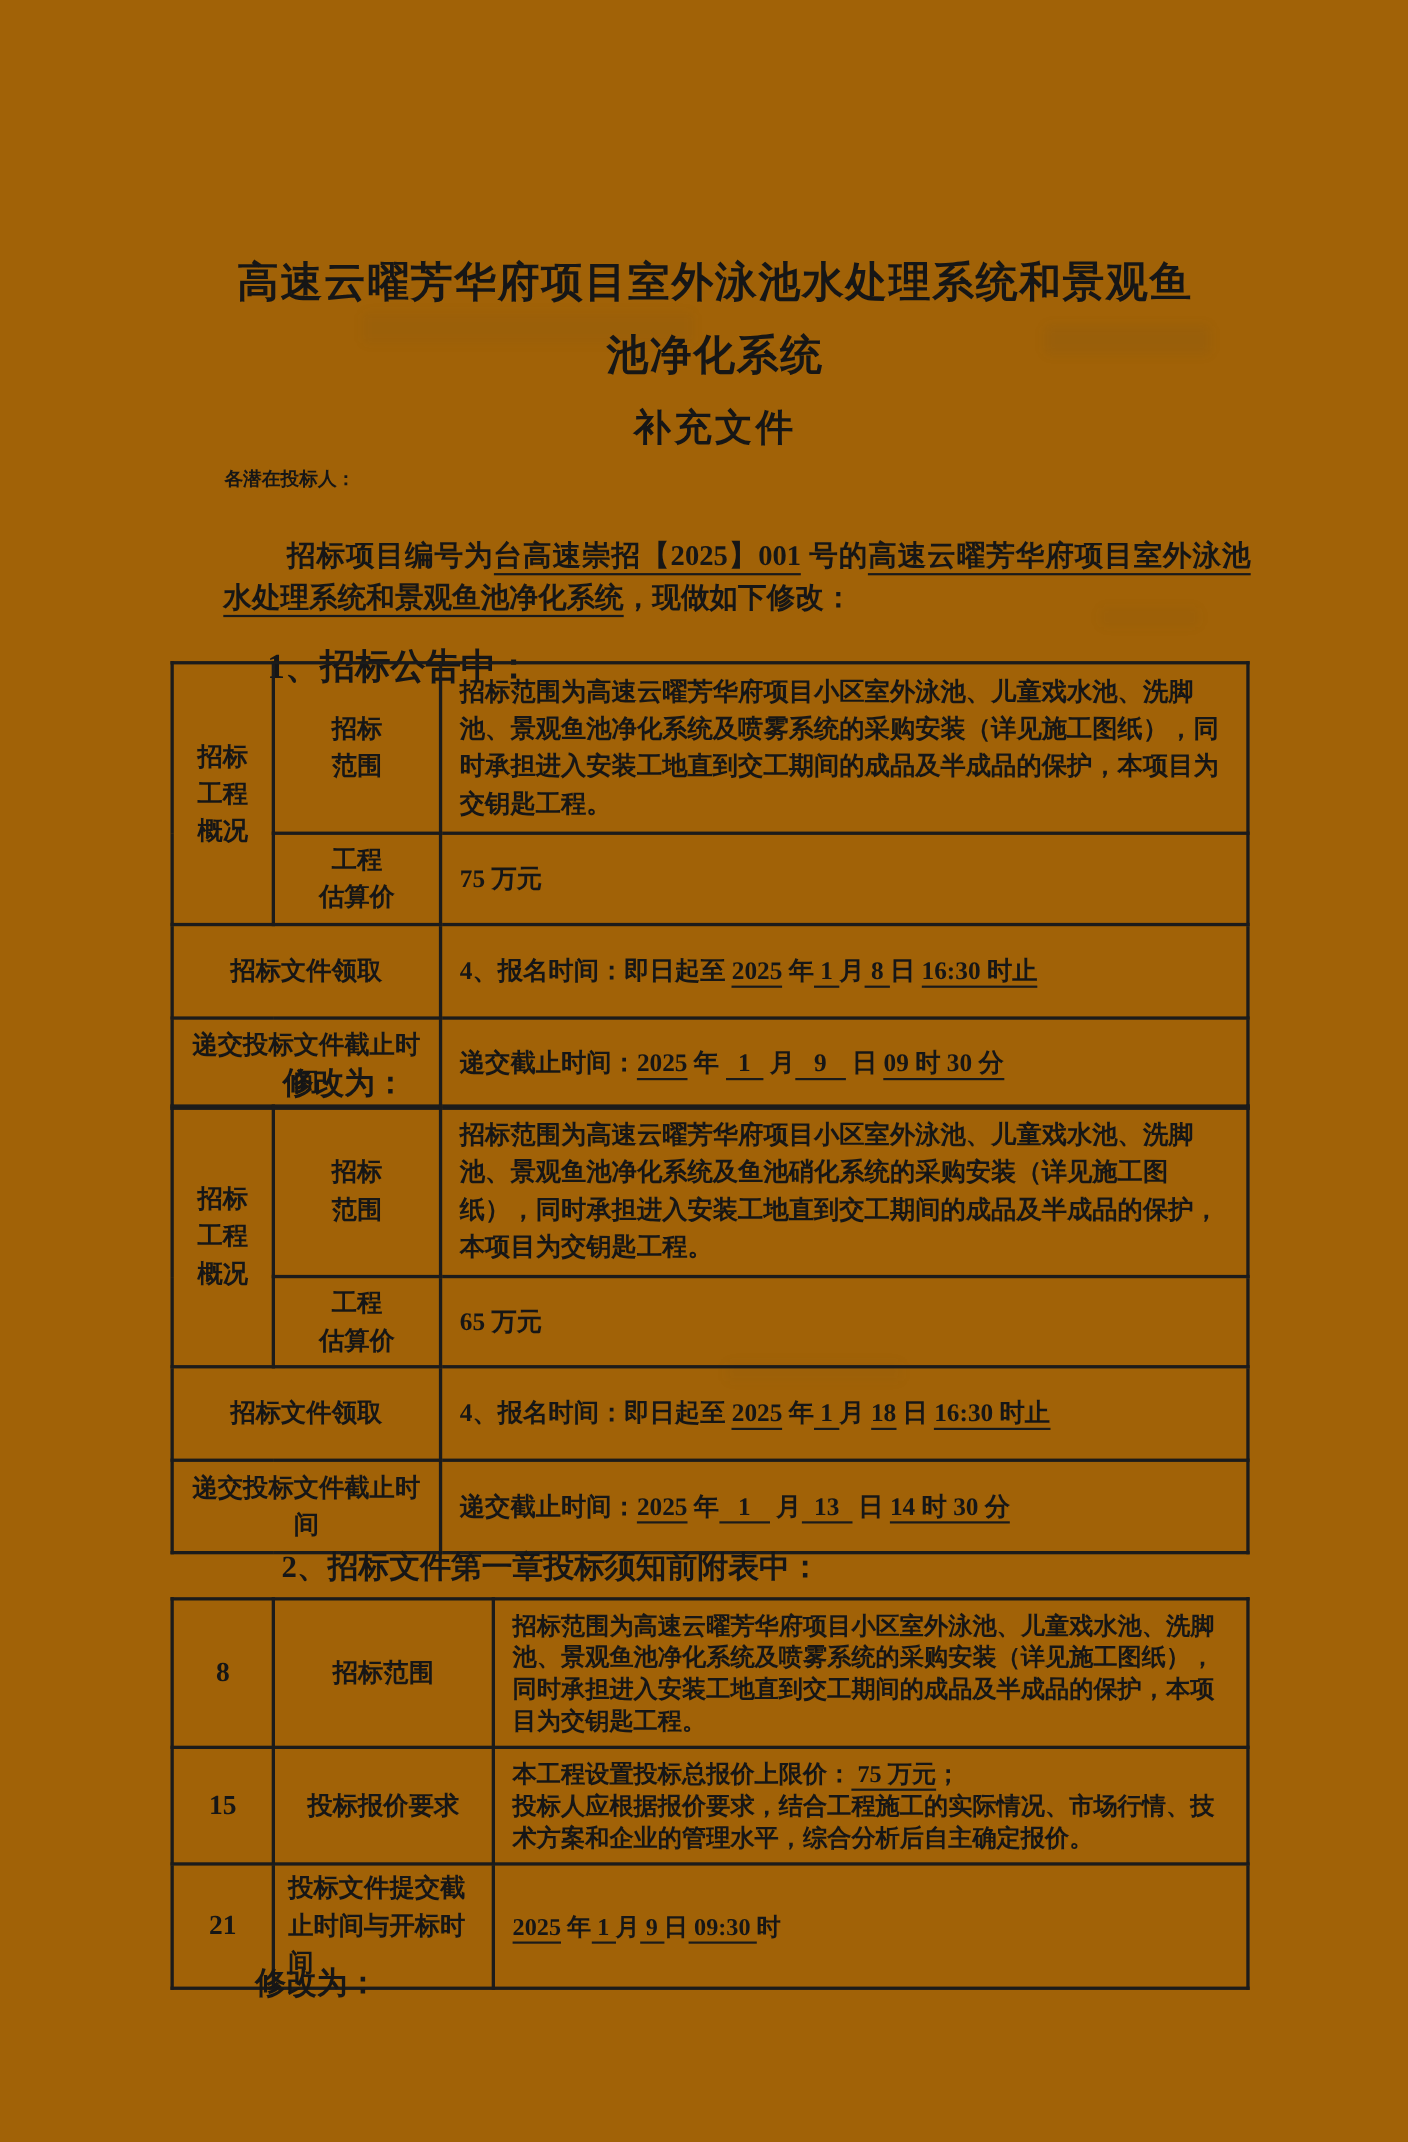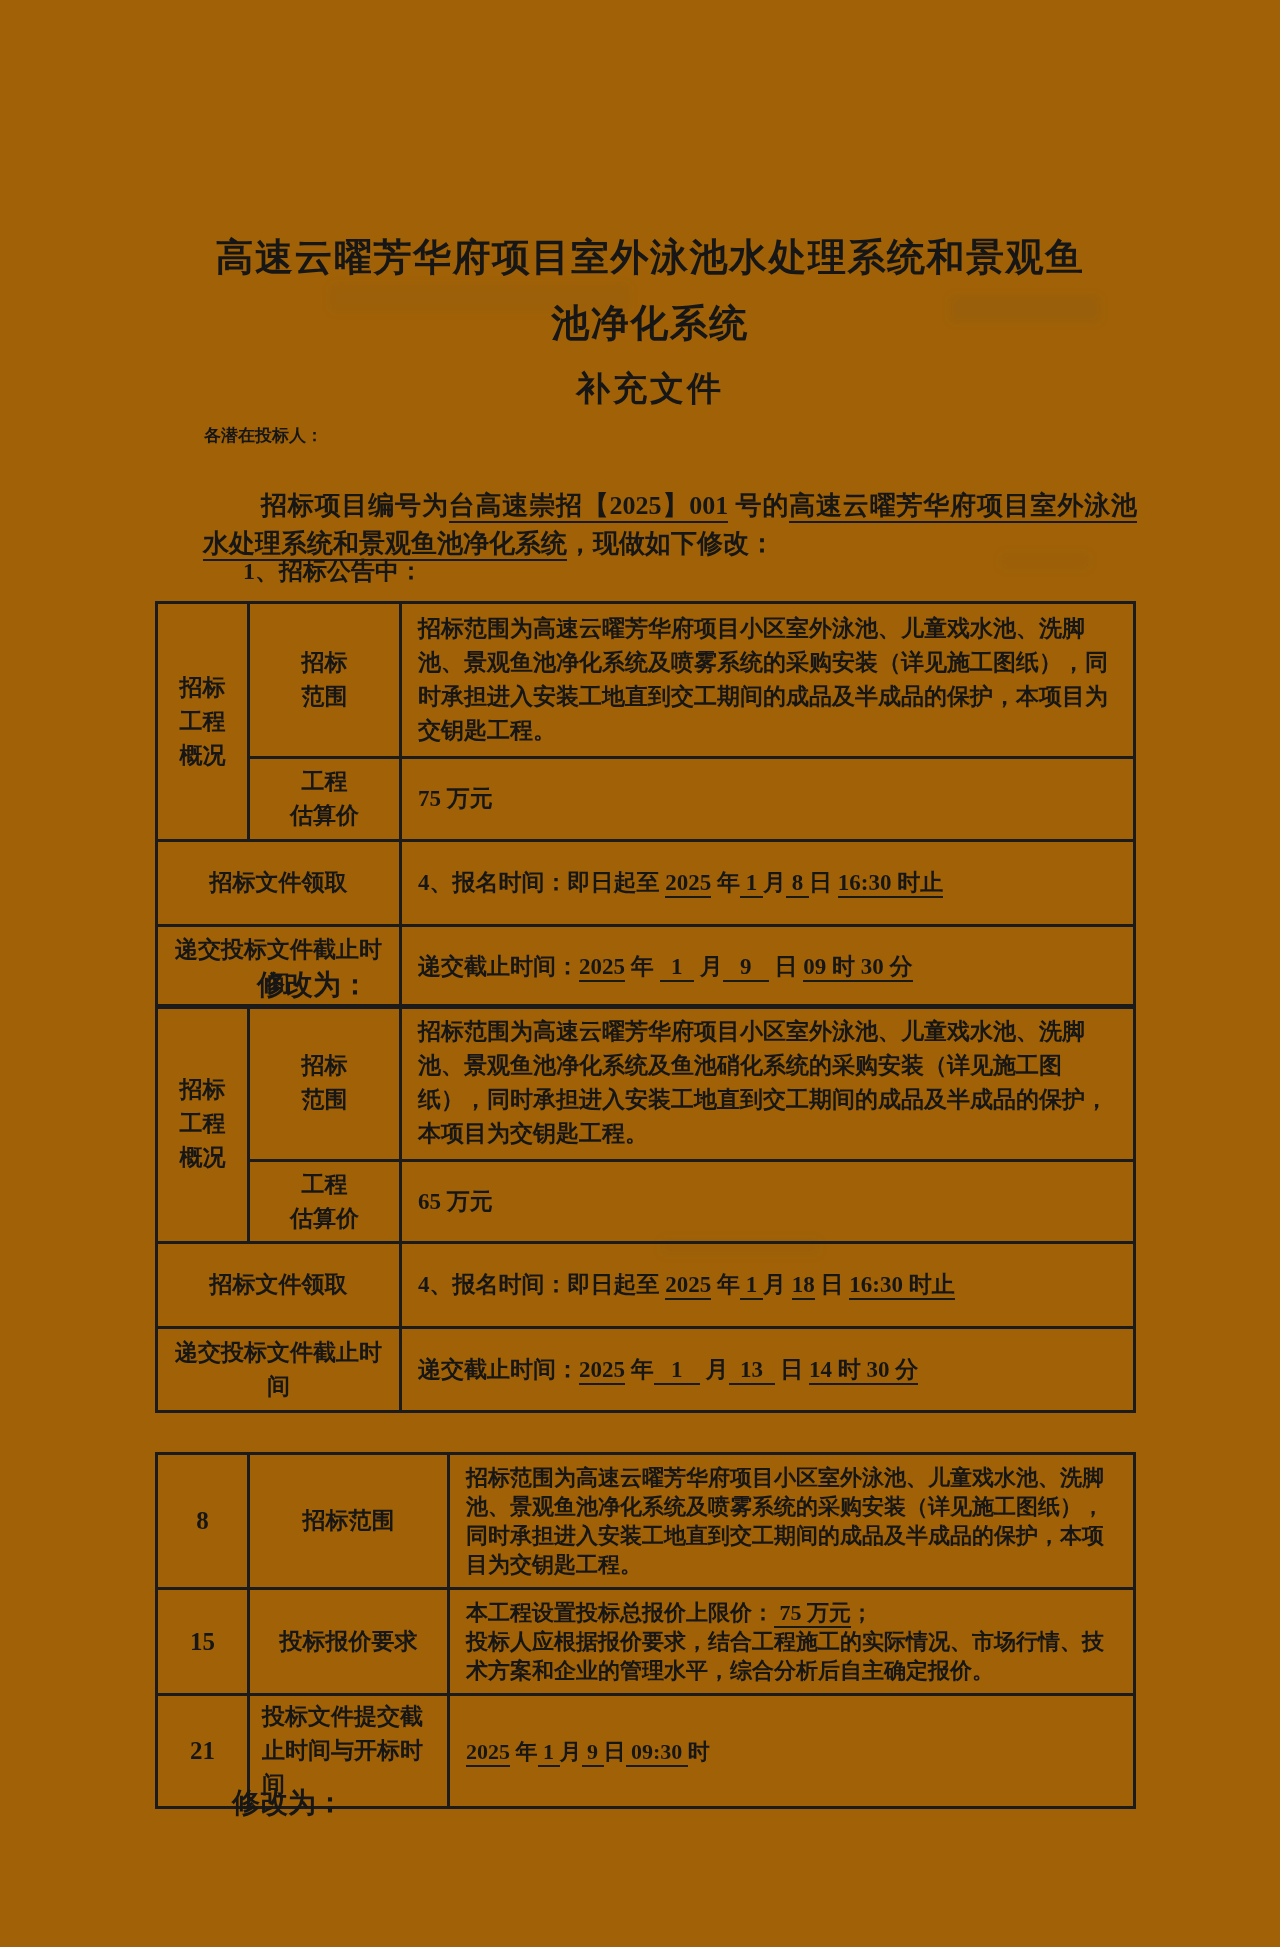--- a/index.html
+++ b/index.html
@@ -19,21 +19,21 @@
   .a3{left:1000px;top:552px;width:90px;height:18px;background:rgba(60,60,55,0.04);}
   .a4{left:660px;top:1238px;width:160px;height:18px;background:rgba(60,60,55,0.035);}
 
   .title{position:absolute;left:25px;top:224px;width:1250px;text-align:center;
          font-size:38px;line-height:66px;letter-spacing:1.5px;}
   .subtitle{position:absolute;left:25px;top:366px;width:1250px;text-align:center;
          font-size:34px;letter-spacing:3px;}
   .salutation{position:absolute;left:204px;top:424px;font-size:17px;}
   .intro{position:absolute;left:203px;top:487px;width:934px;
          font-size:26px;line-height:38px;text-indent:58px;text-align:justify;}
-  .h1{position:absolute;left:243px;top:555px;font-size:24px;}
+  .h1{position:absolute;left:243px;top:584px;font-size:32px;}
   .h2{position:absolute;left:256px;top:1406px;font-size:28px;}
   .modify{position:absolute;font-size:28px;}
   .m1{left:257px;top:966px;}
   .m2{left:232px;top:1784px;}
 
   table.t{
     position:absolute;left:155px;width:978px;
     border-collapse:collapse;table-layout:fixed;
     background:transparent;
   }
@@ -134,20 +134,21 @@
       <td class="con rich"><span>4、报名时间：即日起至 </span><span class="u">2025</span><span> 年</span><span class="u"> 1 </span><span>月 </span><span class="u">18</span><span> 日 </span><span class="u">16:30 时止</span></td>
     </tr>
     <tr class="r4">
       <td class="lab" colspan="2">递交投标文件截止时
 间</td>
       <td class="con rich"><span>递交截止时间：</span><span class="u">2025</span><span> 年</span><span class="u">   1   </span><span> 月</span><span class="u">  13  </span><span> 日 </span><span class="u">14 时 30 分</span></td>
     </tr>
   </tbody>
     </table>
 
+  <div class="h2">2、招标文件第一章投标须知前附表中：</div>
 
   <table class="t t3">
     <colgroup>
         <col style="width:92px">
         <col style="width:200px">
         <col style="width:686px">
       </colgroup>
     <tbody>
         <tr class="r1">
       <td class="num">8</td>

